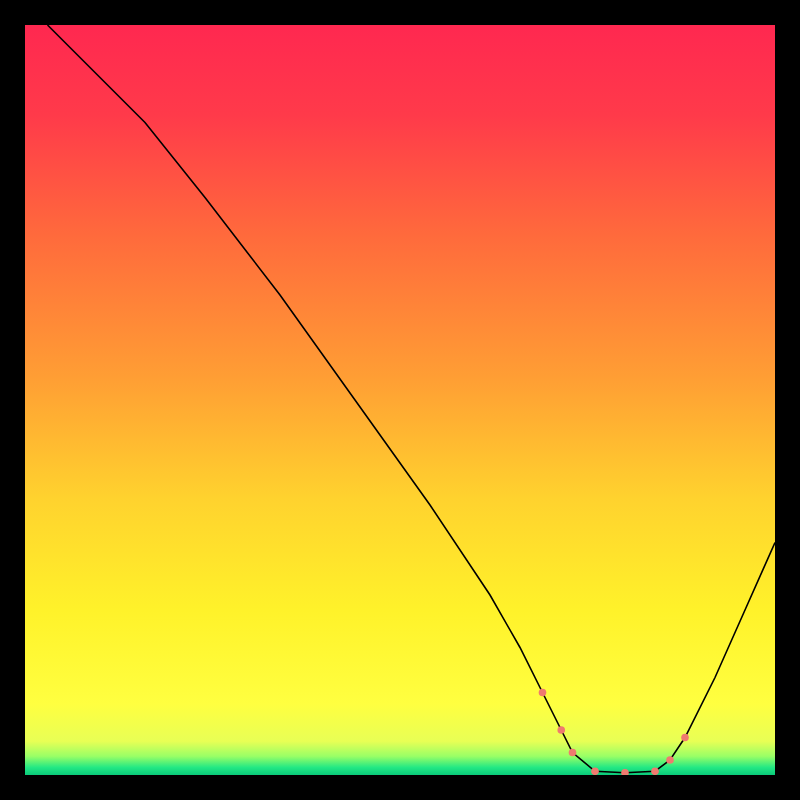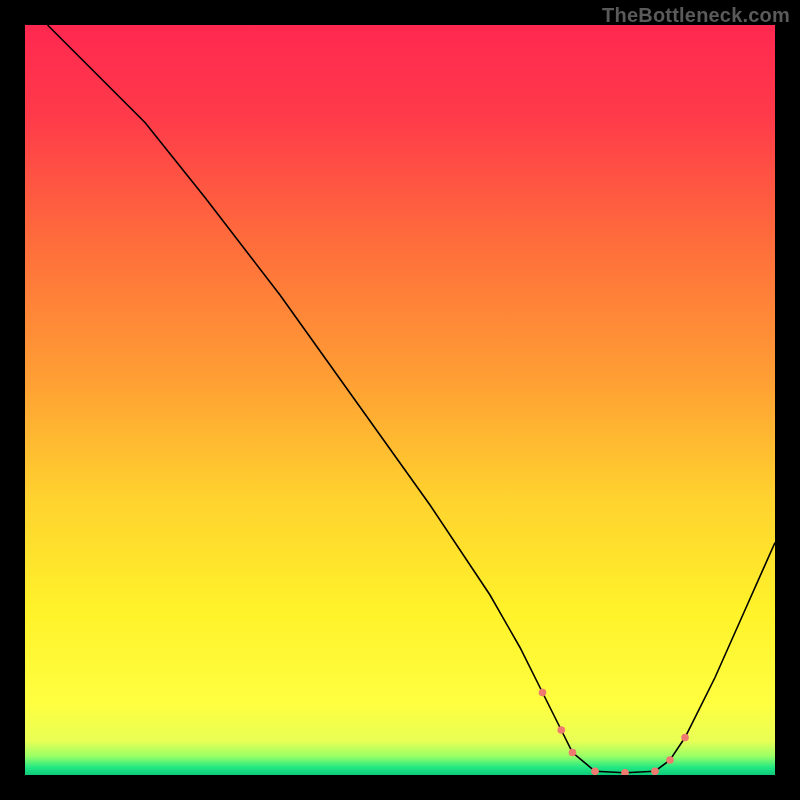--- a/index.html
+++ b/index.html
@@ -48,21 +48,20 @@
     top: 0;
     width: 100%;
     height: 100%;
   }
 </style>
 </head>
 <body>
 
 <div class="frame">
 
-  <div class="watermark">TheBottleneck.com</div>
 
   <div class="plot-area">
 
     <svg class="plot-bg" viewBox="0 0 100 100" preserveAspectRatio="none">
       <defs>
         <linearGradient id="bg-grad" x1="0" y1="0" x2="0" y2="1">
             <stop offset="0%" stop-color="#ff2850"></stop>
             <stop offset="12%" stop-color="#ff3a4a"></stop>
             <stop offset="28.000000000000004%" stop-color="#ff6a3c"></stop>
             <stop offset="47%" stop-color="#ff9e34"></stop>

